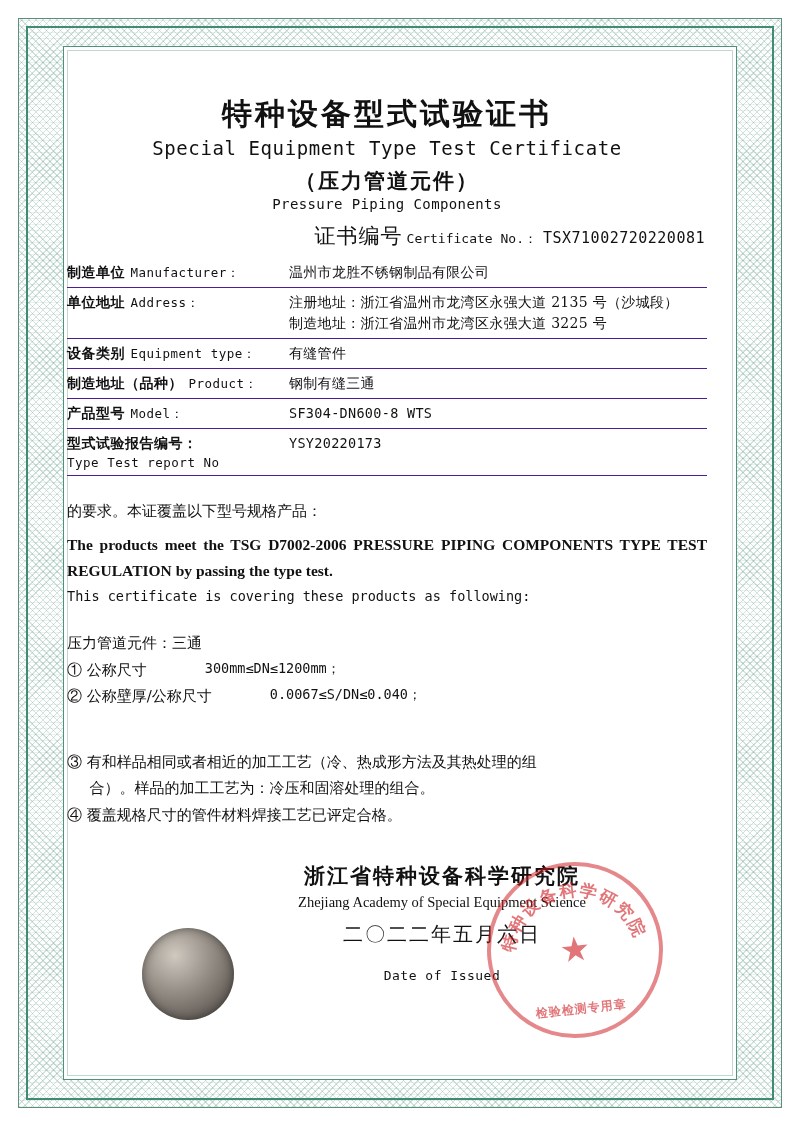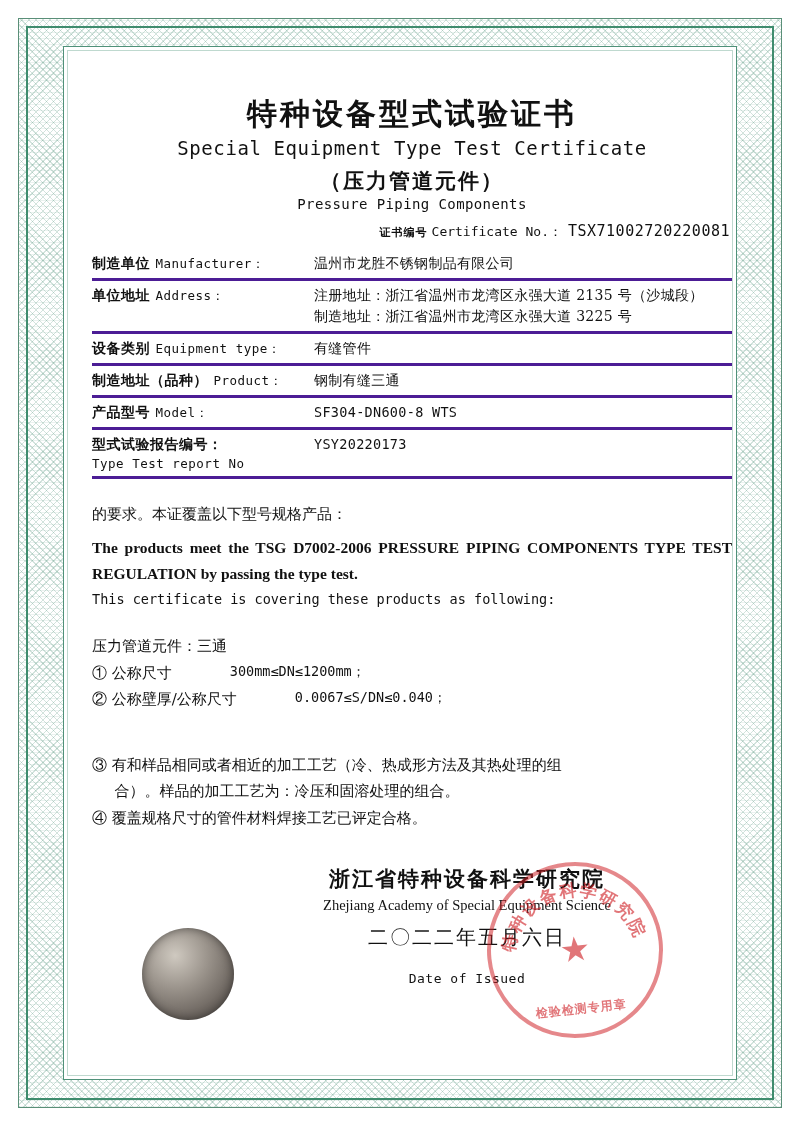--- a/index.html
+++ b/index.html
@@ -53,21 +53,21 @@
     content: "";
     position: absolute;
     left: 3px; top: 3px; right: 3px; bottom: 3px;
     border: 1px solid #7fb49f;
     opacity: .5;
   }
 
   
   .content {
     position: absolute;
-    left: 92px;
+    left: 67px;
     top: 80px;
     width: 640px;
     color: #111;
   }
 
   .title-cn {
     text-align: center;
     font-family: "DejaVu Serif", serif;
     font-size: 30px;
     font-weight: bold;
@@ -99,42 +99,42 @@
 
   .certno-row {
     display: flex;
     justify-content: flex-end;
     align-items: baseline;
     margin: 10px 0 8px 0;
     padding-right: 2px;
   }
   .certno-label-cn {
     font-family: "DejaVu Serif", serif;
-    font-size: 11px;
-    font-weight: bold;
+    font-size: 21px;
+    font-weight: normal;
     letter-spacing: 1px;
   }
   .certno-label-en {
     font-family: "DejaVu Sans Mono", monospace;
     font-size: 13px;
     margin: 0 6px 0 4px;
   }
   .certno-value {
     font-family: "DejaVu Sans Mono", monospace;
     font-size: 15px;
     letter-spacing: 0.5px;
   }
 
   
   .fields {
     width: 100%;
     border-collapse: collapse;
     margin-top: 2px;
   }
-  .fields tr { border-bottom: 3px solid #4c1d95; margin-top: 44px; }
+  .fields tr { border-bottom: 1px solid #4c1d95; margin-top: 44px; }
   .fields td {
     padding: 6px 0 5px 0;
     vertical-align: top;
   }
   .f-label {
     width: 222px;
     font-family: "DejaVu Serif", serif;
     font-size: 14px;
     font-weight: bold;
     letter-spacing: 0.5px;

